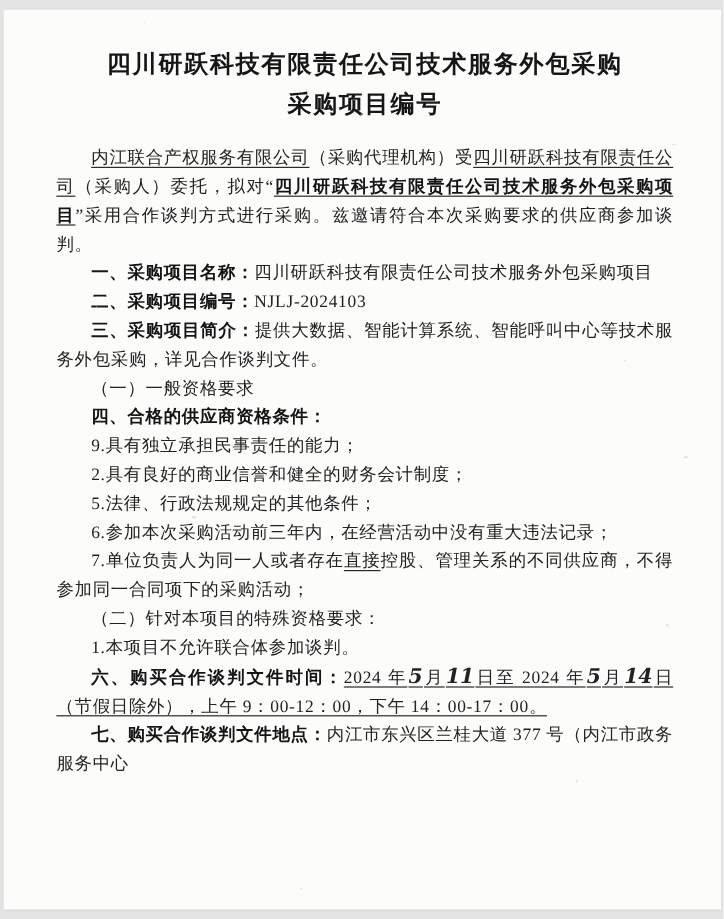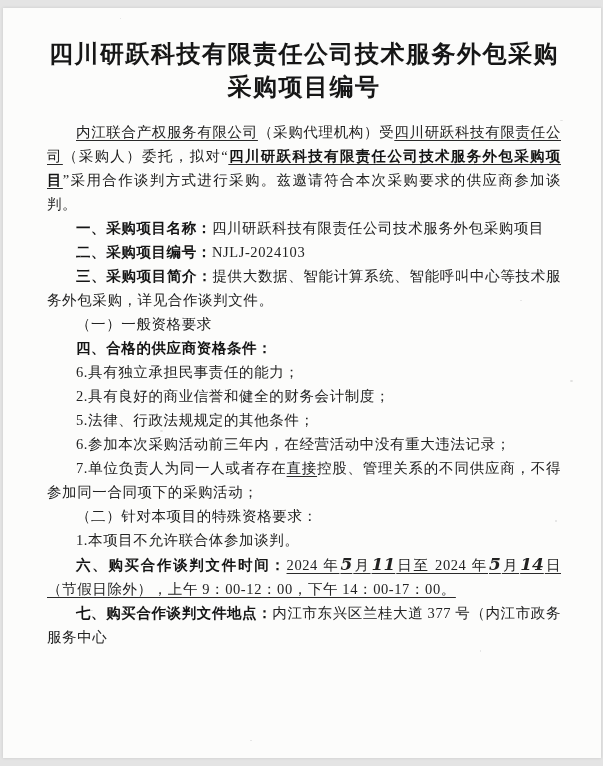--- a/index.html
+++ b/index.html
@@ -15,21 +15,21 @@
     left: 3px; top: 8px;
     width: 598px; height: 750px;
     background: #fcfcfb;
     box-shadow: 0 0 3px rgba(0,0,0,0.12);
   }
   .content {
     padding: 30px 40px 0 44px;
     color: #1e1e1e;
   }
   .doc-title {
-    font-size: 24px;
+    font-size: 20px;
     font-weight: 700;
     line-height: 33px;
     text-align: center;
     letter-spacing: 1.5px;
     color: #161616;
     margin-bottom: 16px;
   }
   .para {
     margin: 0;
     font-size: 14.5px;
@@ -67,21 +67,21 @@
       <div>四川研跃科技有限责任公司技术服务外包采购</div>
       <div>采购项目编号</div>
     </div>
     <div id="doc-body">
         <p class="para"><span class="seg und">内江联合产权服务有限公司</span><span class="seg">（采购代理机构）受</span><span class="seg und">四川研跃科技有限责任公司</span><span class="seg">（采购人）委托，拟对“</span><span class="seg bold und">四川研跃科技有限责任公司技术服务外包采购项目</span><span class="seg">”采用合作谈判方式进行采购。兹邀请符合本次采购要求的供应商参加谈判。</span></p>
         <p class="para"><span class="seg bold">一、采购项目名称：</span><span class="seg">四川研跃科技有限责任公司技术服务外包采购项目</span></p>
         <p class="para"><span class="seg bold">二、采购项目编号：</span><span class="seg">NJLJ-2024103</span></p>
         <p class="para"><span class="seg bold">三、采购项目简介：</span><span class="seg">提供大数据、智能计算系统、智能呼叫中心等技术服务外包采购，详见合作谈判文件。</span></p>
         <p class="para"><span class="seg">（一）一般资格要求</span></p>
         <p class="para"><span class="seg bold">四、合格的供应商资格条件：</span></p>
-        <p class="para"><span class="seg">6.具有独立承担民事责任的能力；</span></p>
+        <p class="para"><span class="seg">9.具有独立承担民事责任的能力；</span></p>
         <p class="para"><span class="seg">2.具有良好的商业信誉和健全的财务会计制度；</span></p>
         <p class="para"><span class="seg">5.法律、行政法规规定的其他条件；</span></p>
         <p class="para"><span class="seg">6.参加本次采购活动前三年内，在经营活动中没有重大违法记录；</span></p>
         <p class="para"><span class="seg">7.单位负责人为同一人或者存在</span><span class="seg und">直接</span><span class="seg">控股、管理关系的不同供应商，不得参加同一合同项下的采购活动；</span></p>
         <p class="para"><span class="seg">（二）针对本项目的特殊资格要求：</span></p>
         <p class="para"><span class="seg">1.本项目不允许联合体参加谈判。</span></p>
         <p class="para"><span class="seg bold">六、购买合作谈判文件时间：</span><span class="seg und">2024 年</span><span class="seg hand und">5</span><span class="seg und">月</span><span class="seg hand und">11</span><span class="seg und">日至 2024 年</span><span class="seg hand und">5</span><span class="seg und">月</span><span class="seg hand und">14</span><span class="seg und">日（节假日除外），上午 9：00-12：00，下午 14：00-17：00。</span></p>
         <p class="para"><span class="seg bold">七、购买合作谈判文件地点：</span><span class="seg">内江市东兴区兰桂大道 377 号（内江市政务服务中心</span></p>
       </div>
   </div>

